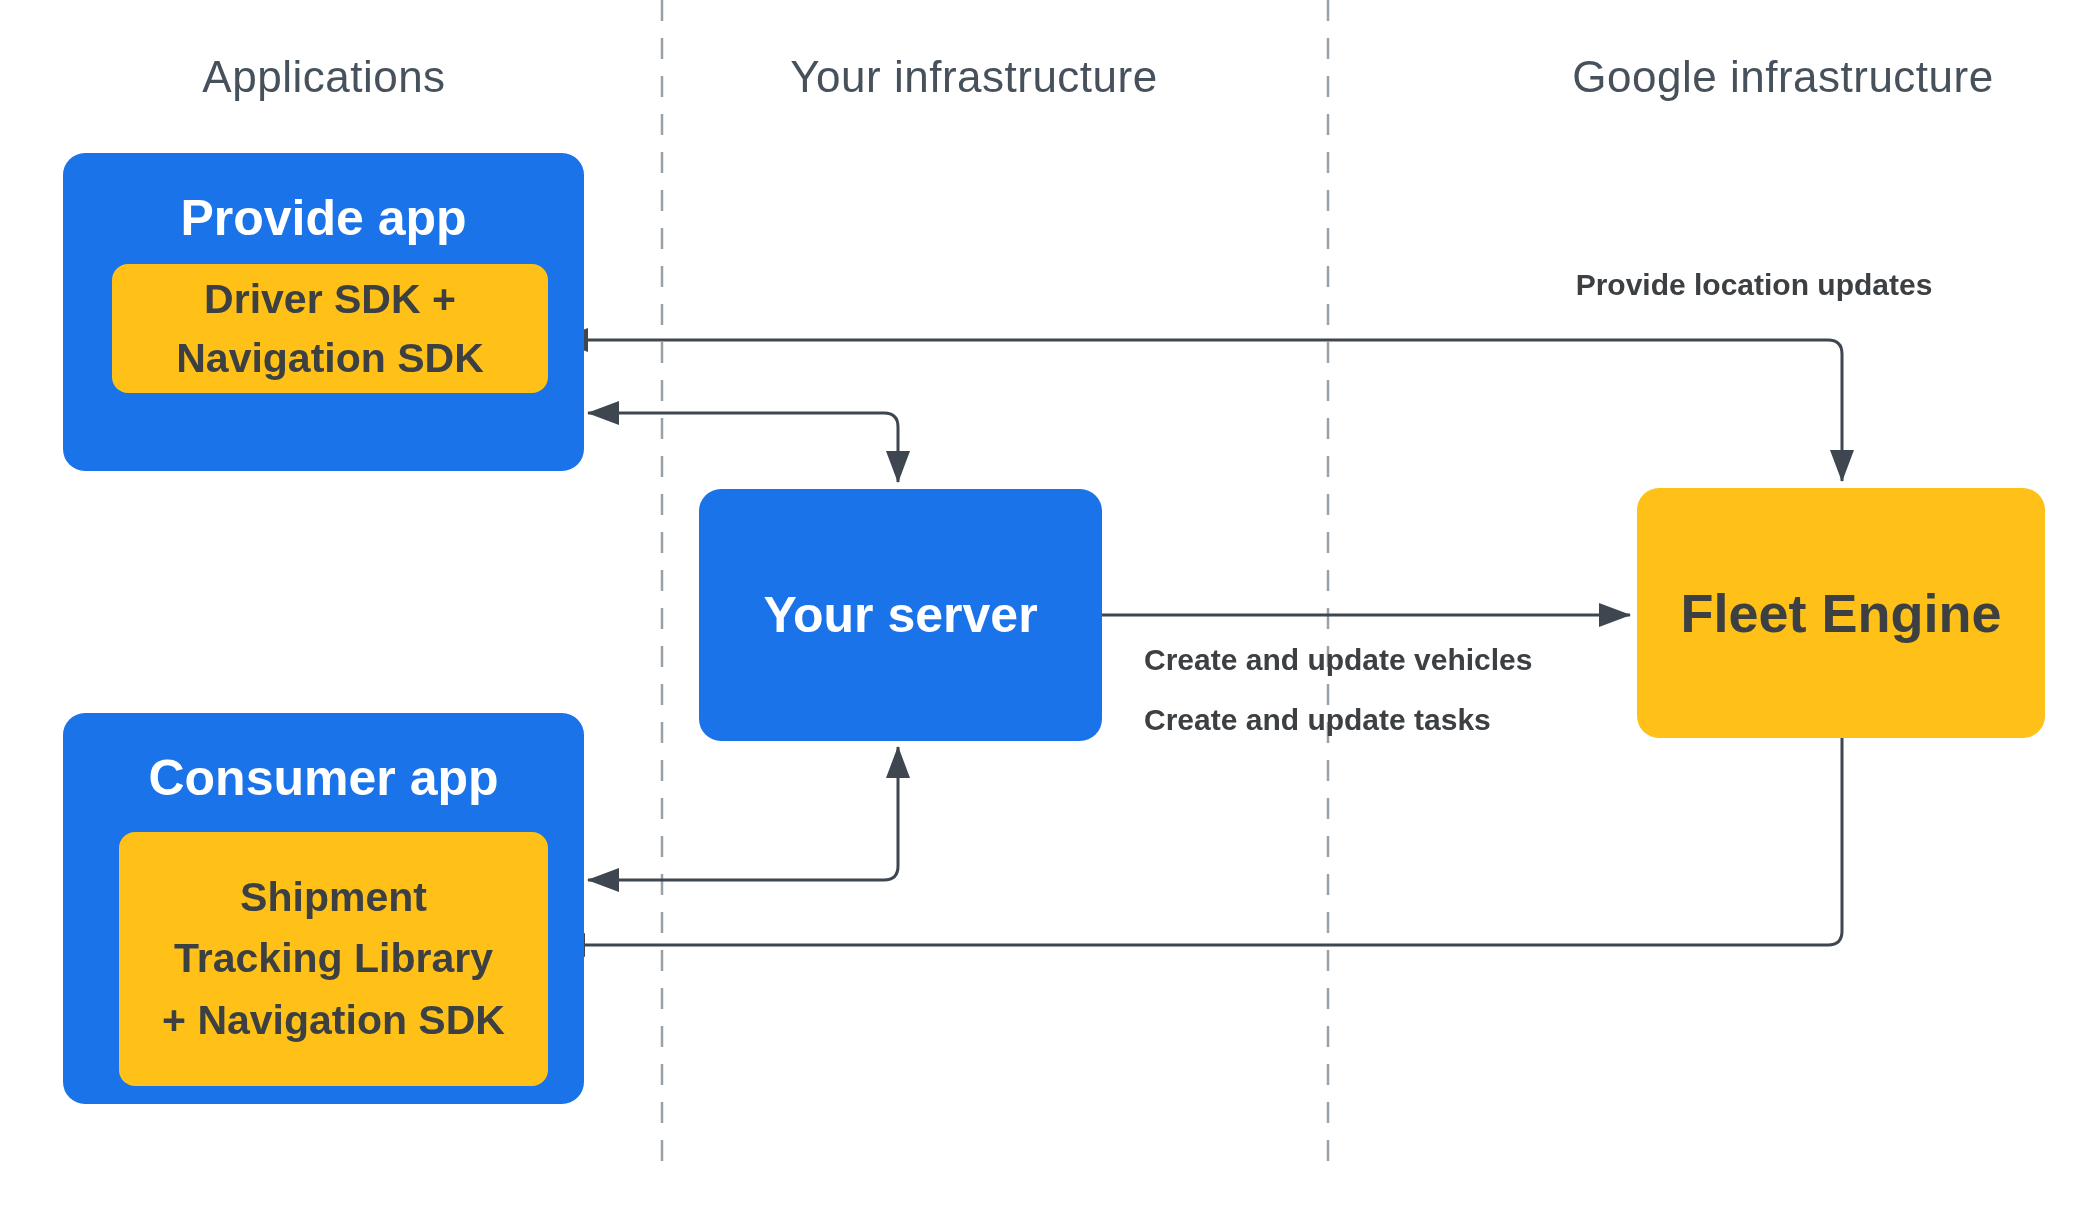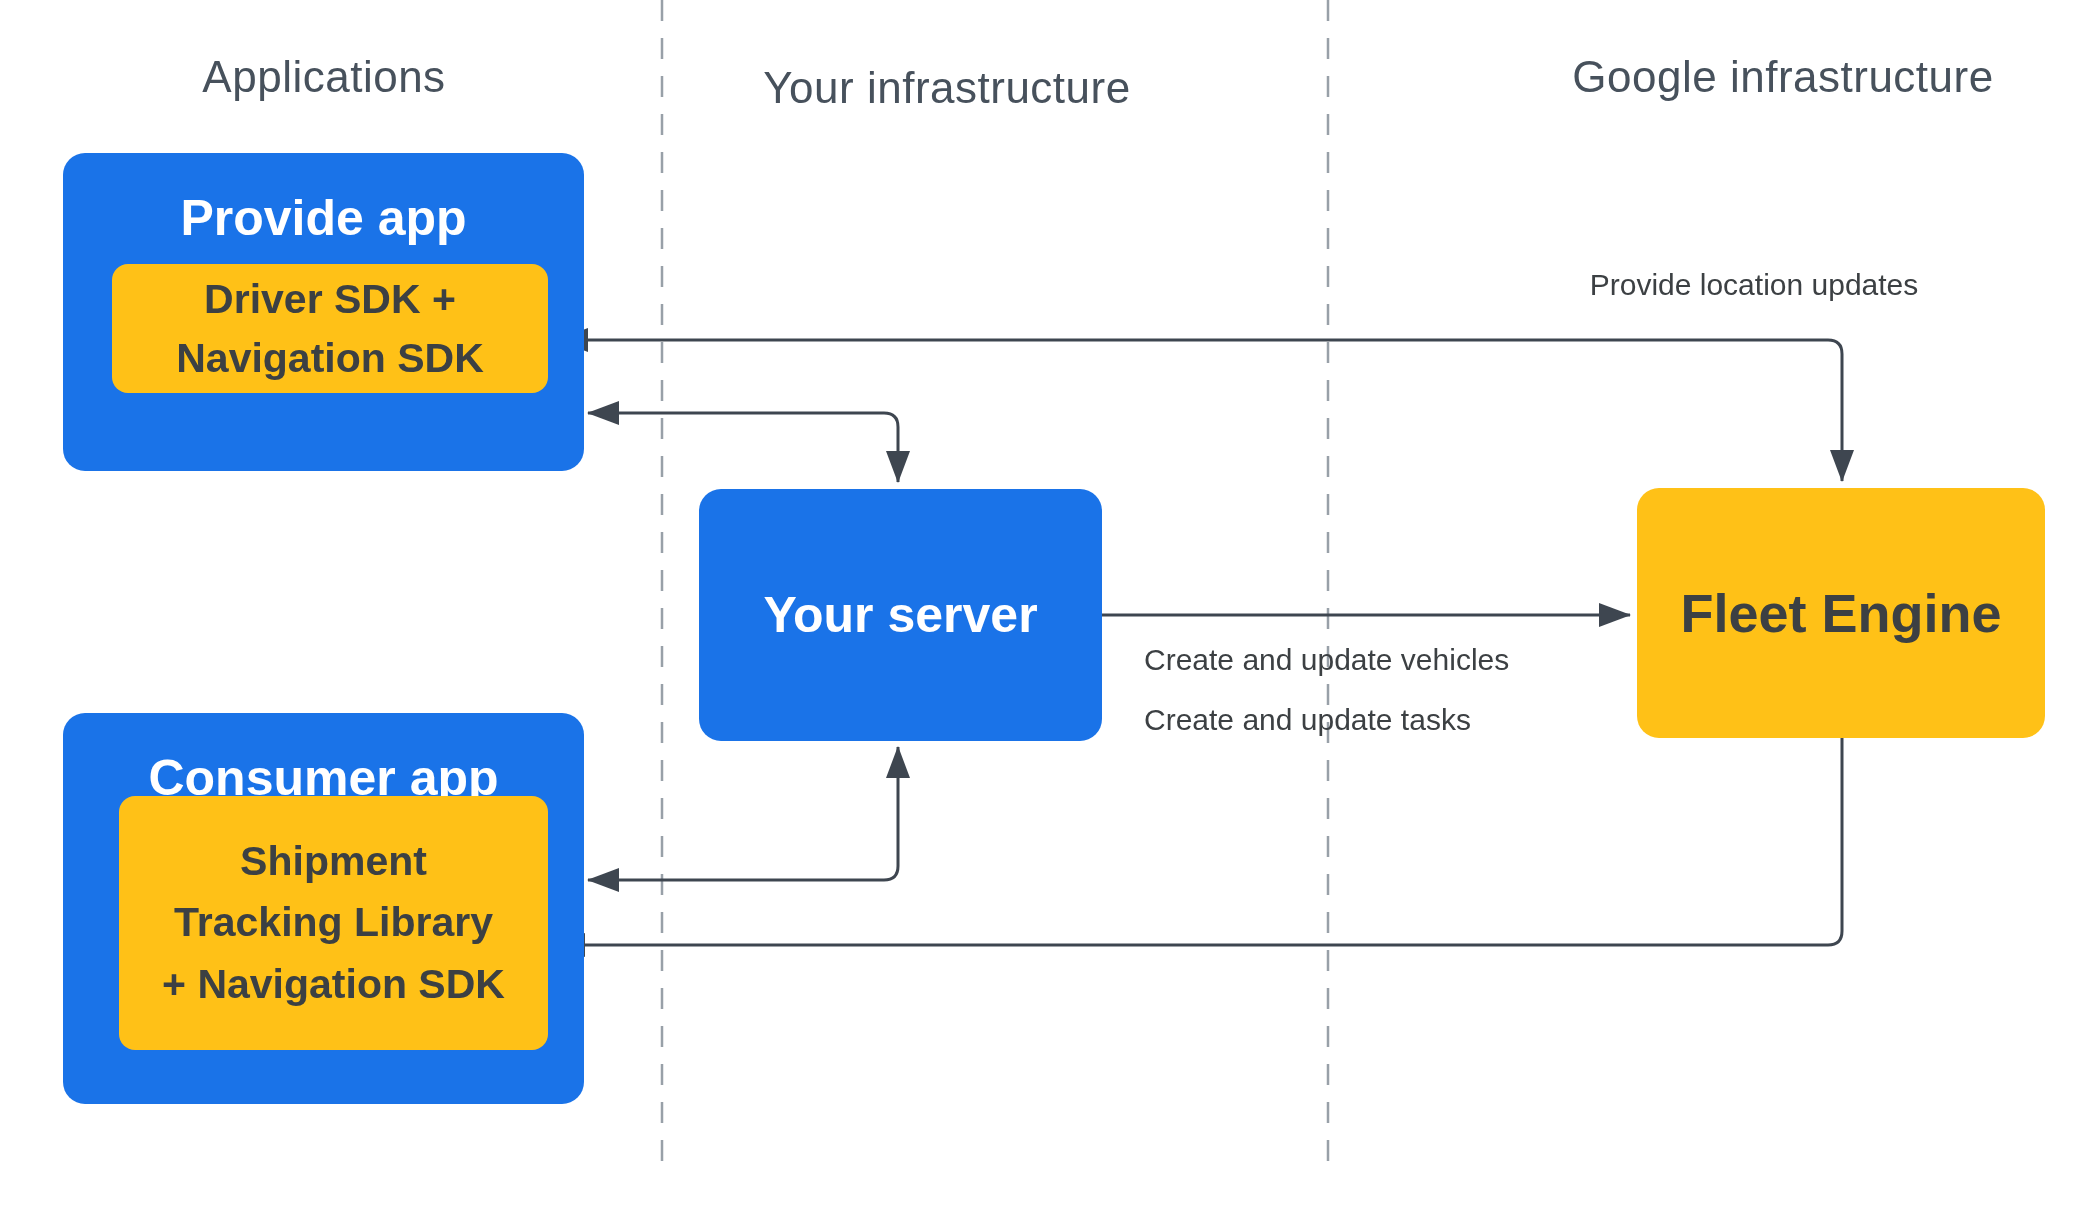--- a/index.html
+++ b/index.html
@@ -76,21 +76,21 @@
   .sdk-label {
     font-size: 41px;
     font-weight: 700;
     line-height: 1.42;
     color: var(--c-ink, #3c4043);
     white-space: pre-line;
   }
   .flow-label {
     position: absolute;
     font-size: 30px;
-    font-weight: 400;
+    font-weight: 700;
     color: var(--c-ink, #3c4043);
     white-space: pre-line;
   }
   .flow-label.centered { text-align: center; width: 420px; }
   .flow-label.multiline { line-height: 60px; }
 </style>
 </head>
 <body>
 
 <div id="canvas">
@@ -110,21 +110,21 @@
     <path class="flow" d="M 588 413 H 884 Q 898 413 898 427 V 482" marker-start="url(#ah)" marker-end="url(#ah)"></path>
 
     <path class="flow" d="M 1102 615 H 1630" marker-end="url(#ah)"></path>
 
     <path class="flow" d="M 588 880 H 884 Q 898 880 898 866 V 747" marker-start="url(#ah)" marker-end="url(#ah)"></path>
 
     <path class="flow" d="M 1842 738 V 931 Q 1842 945 1828 945 H 554" marker-end="url(#ah)"></path>
   </svg>
 
   <div class="col-header" style="left:64px; top:52px;">Applications</div>
-  <div class="col-header" style="left:687px; top:52px;margin-top:11px;">Your infrastructure</div>
+  <div class="col-header" style="left:714px; top:52px;">Your infrastructure</div>
   <div class="col-header" style="left:1523px; top:52px;">Google infrastructure</div>
 
   <div class="node blue" style="left:63px; top:153px; width:521px; height:318px;">
     <div class="app-title">Provide app</div>
   </div>
   <div class="node yellow" style="left:112px; top:264px; width:436px; height:129px;">
     <div class="center-label sdk-label">Driver SDK +
 Navigation SDK</div>
   </div>
 
@@ -132,21 +132,21 @@
     <div class="center-label server-label">Your server</div>
   </div>
 
   <div class="node yellow" style="left:1637px; top:488px; width:408px; height:250px; border-radius:22px;">
     <div class="center-label fleet-label">Fleet Engine</div>
   </div>
 
   <div class="node blue" style="left:63px; top:713px; width:521px; height:391px;">
     <div class="app-title">Consumer app</div>
   </div>
-  <div class="node yellow" style="left:119px; top:796px; width:429px; height:254px;">
+  <div class="node yellow" style="left:119px; top:832px; width:429px; height:254px;">
     <div class="center-label sdk-label" style="line-height:1.5;">Shipment
 Tracking Library
 + Navigation SDK</div>
   </div>
 
   <div class="flow-label centered" style="left:1544px; top:268px;">Provide location updates</div>
   <div class="flow-label multiline" style="left:1144px; top:630px;">Create and update vehicles
 Create and update tasks</div>
 
 </div>

